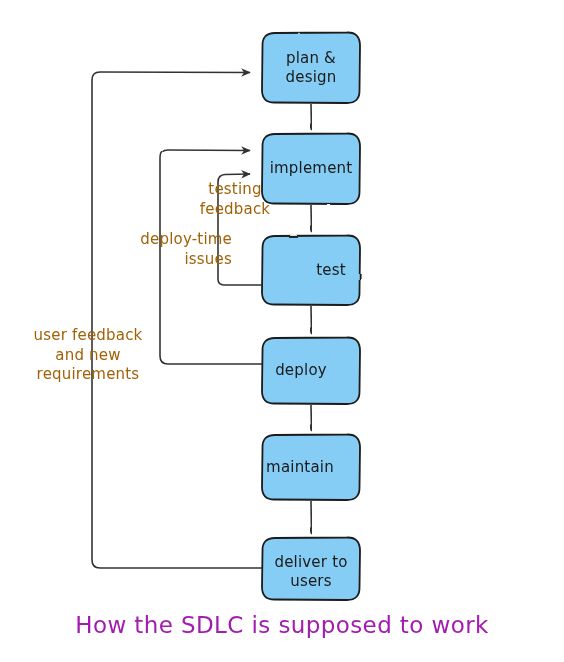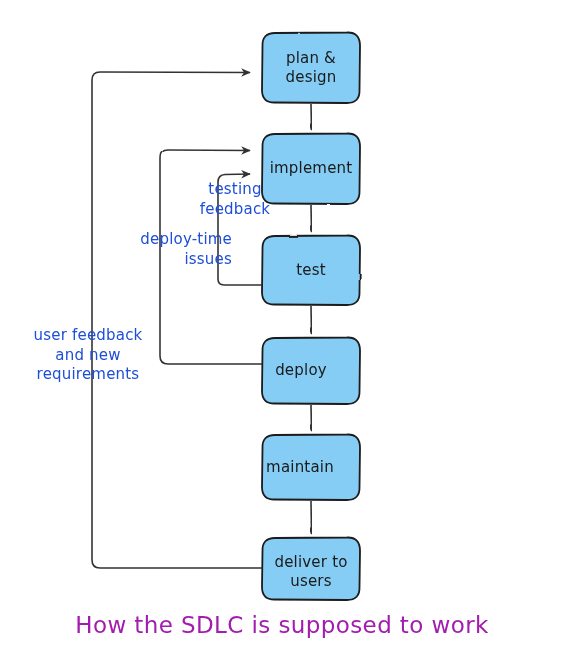--- a/index.html
+++ b/index.html
@@ -32,21 +32,21 @@
     line-height: 1.25;
     letter-spacing: 0.2px;
     pointer-events: none;
     white-space: pre-line;
   }
   .edge-label {
     position: absolute;
     text-align: center;
     font-family: "DejaVu Sans", sans-serif;
     font-size: 15px;
-    color: #1d4ed8;
+    color: #a16207;
     line-height: 1.3;
     letter-spacing: 0.2px;
     white-space: pre-line;
   }
   .caption {
     position: absolute;
     left: 0;
     width: 564px;
     text-align: center;
     font-family: "DejaVu Sans", sans-serif;
@@ -98,21 +98,21 @@
   <path d="M262,285 L224,285 Q218,285 218,279 L218,182 Q218,175 225,174.5 L250,174" stroke="#333333" stroke-width="1.6" fill="none" marker-end="url(#arrowhead)" filter="url(#rough)"></path>
 
   <path d="M262,364 L168,364 Q160,364 160,356 L160,158 Q160,150 168,150 L250,150.5" stroke="#333333" stroke-width="1.6" fill="none" marker-end="url(#arrowhead)" filter="url(#rough)"></path>
 
   <path d="M262,568 L100,568 Q92,568 92,560 L92,80 Q92,72 100,72 L250,72.5" stroke="#333333" stroke-width="1.6" fill="none" marker-end="url(#arrowhead)" filter="url(#rough)"></path>
 </svg>
 
 <div class="node-label" style="left:262px; top:32px; width:98px; height:71px;">plan &amp;
 design</div>
 <div class="node-label" style="left:262px; top:133px; width:98px; height:71px;">implement</div>
-<div class="node-label" style="left:262px; top:235px; width:98px; height:70px;">test</div>
+<div class="node-label" style="left:262px; top:235px; width:98px; height:70px;padding-left:20px;">test</div>
 <div class="node-label" style="left:262px; top:337px; width:78px; height:67px;border-radius:23px;">deploy</div>
 <div class="node-label" style="left:262px; top:434px; width:76px; height:66px;">maintain</div>
 <div class="node-label" style="left:262px; top:537px; width:98px; height:69px;">deliver to
 users</div>
 
 <div class="edge-label" style="left:176px; top:180px; width:118px;">testing
 feedback</div>
 <div class="edge-label" style="left:92px; top:230px; width:140px;text-align:right;">deploy-time
 issues</div>
 <div class="edge-label" style="left:14px; top:286px; width:148px;margin-top:40px;">user feedback

